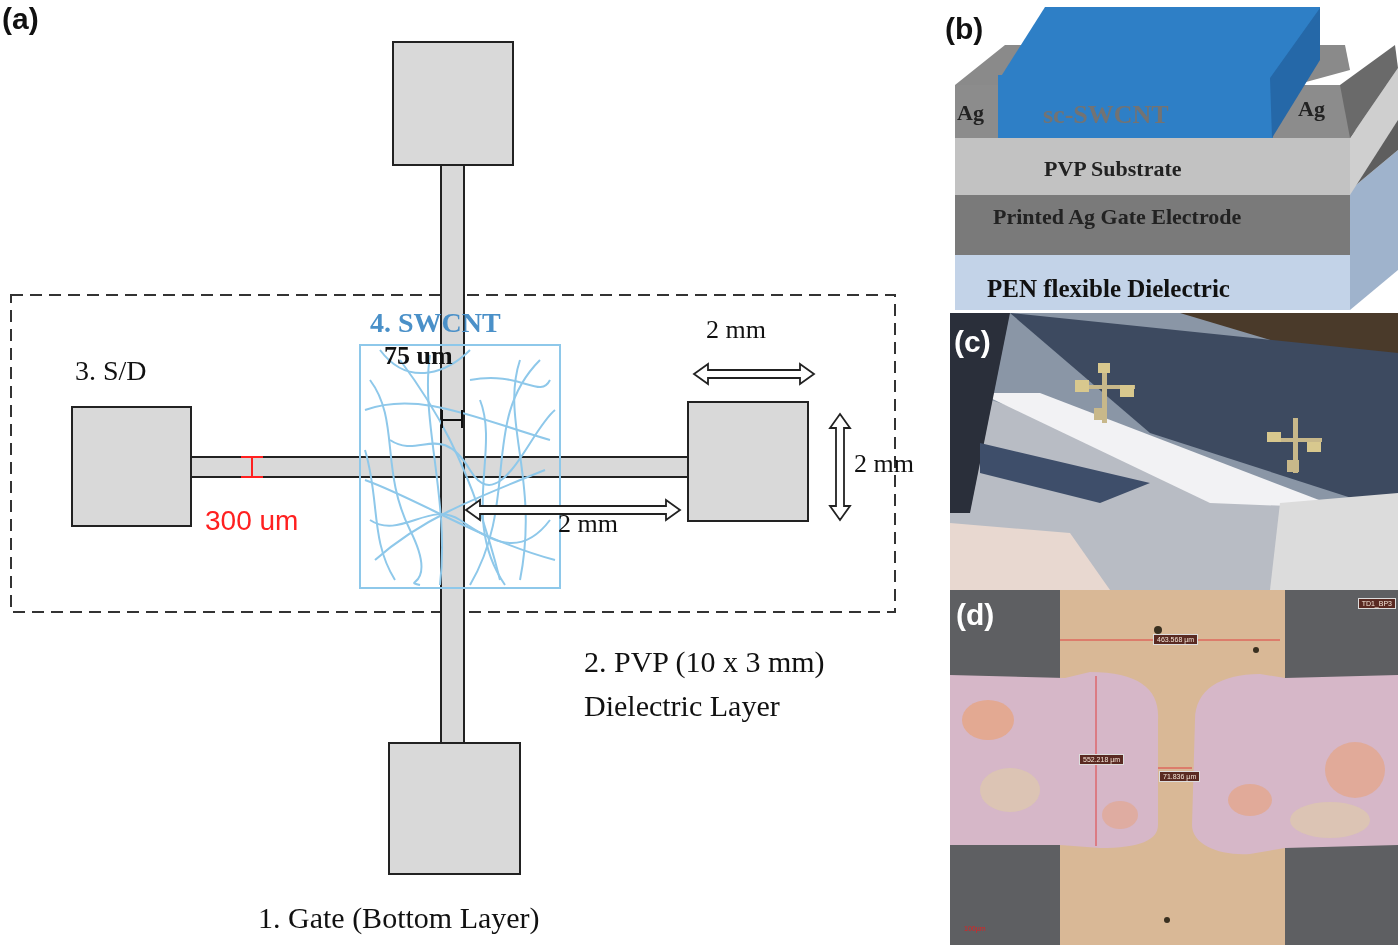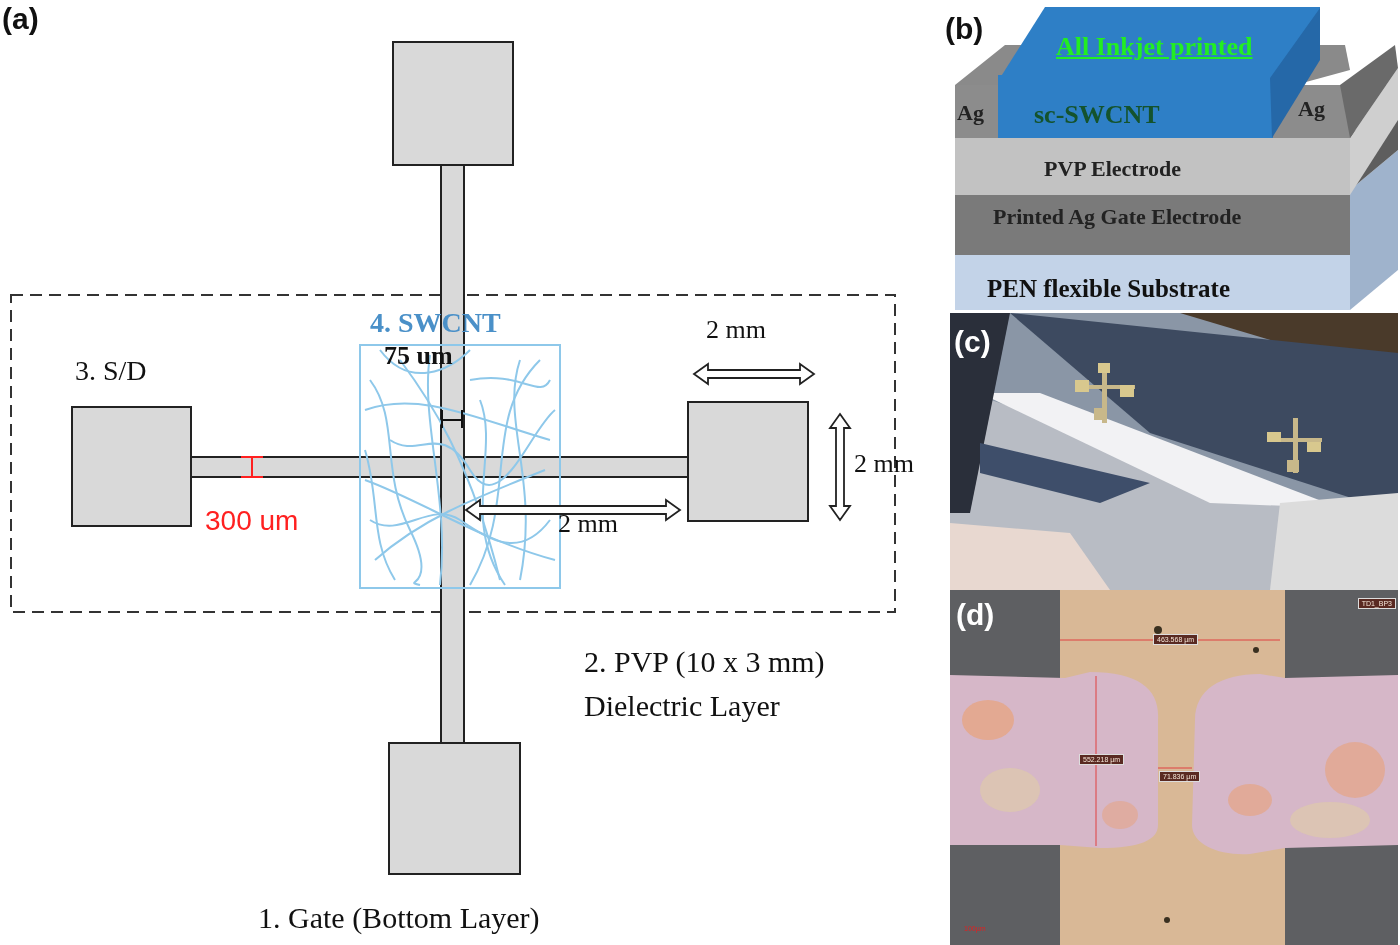--- a/index.html
+++ b/index.html
@@ -95,27 +95,26 @@
     <polygon points="5,85 55,45 395,45 400,70 345,85" fill="#8a8a8a"></polygon>
     <rect x="5" y="85" width="45" height="53" fill="#8c8c8c"></rect>
     <rect x="320" y="85" width="80" height="53" fill="#8c8c8c"></rect>
     <polygon points="390,85 445,45 448,68 400,138" fill="#6a6a6a"></polygon>
 
     <polygon points="50,78 95,7 370,7 370,60 320,78" fill="#2e7fc6"></polygon>
     <rect x="48" y="75" width="275" height="63" fill="#2e7fc6"></rect>
     <polygon points="320,78 370,8 370,60 322,138" fill="#2568a8"></polygon>
   </svg>
   <div class="panel-label" style="left:-5px; top:12px;">(b)</div>
-  <div style="position:absolute; left:106px; top:32px; font-family:'Liberation Serif',serif; font-weight:bold; font-size:26px; color:#22ee22; text-decoration:underline;">All Inkjet printed</div>
-  <div style="position:absolute; left:84px; top:100px; font-family:'Liberation Serif',serif; font-weight:bold; font-size:26px; color:#14532d;">sc-SWCNT</div>
+  <div style="position:absolute; left:93px; top:100px; font-family:'Liberation Serif',serif; font-weight:bold; font-size:26px; color:#737373;">sc-SWCNT</div>
   <div style="position:absolute; left:7px; top:100px; font-family:'Liberation Serif',serif; font-weight:bold; font-size:22px; color:#222;">Ag</div>
   <div style="position:absolute; left:348px; top:96px; font-family:'Liberation Serif',serif; font-weight:bold; font-size:22px; color:#222;">Ag</div>
-  <div style="position:absolute; left:94px; top:156px; font-family:'Liberation Serif',serif; font-weight:bold; font-size:22px; color:#222;">PVP Electrode</div>
+  <div style="position:absolute; left:94px; top:156px; font-family:'Liberation Serif',serif; font-weight:bold; font-size:22px; color:#222;">PVP Substrate</div>
   <div style="position:absolute; left:43px; top:204px; font-family:'Liberation Serif',serif; font-weight:bold; font-size:22px; color:#222;">Printed Ag Gate Electrode</div>
-  <div style="position:absolute; left:37px; top:275px; font-family:'Liberation Serif',serif; font-weight:bold; font-size:25px; color:#111;">PEN flexible Substrate</div>
+  <div style="position:absolute; left:37px; top:275px; font-family:'Liberation Serif',serif; font-weight:bold; font-size:25px; color:#111;">PEN flexible Dielectric</div>
 </div>
 
 <div id="panel-c">
   <svg width="448" height="277" viewBox="0 0 448 277">
     <rect x="0" y="0" width="448" height="277" fill="#8a96a6"></rect>
     <polygon points="230,0 448,0 448,60 330,30" fill="#4a3a2a"></polygon>
     <polygon points="60,0 448,40 448,200 200,120" fill="#3d4a60"></polygon>
     <polygon points="20,80 380,200 448,230 448,277 0,277 0,120" fill="#b8bcc4"></polygon>
     <polygon points="30,80 90,80 390,195 260,190" fill="#f2f2f4"></polygon>
     <polygon points="0,210 120,220 160,277 0,277" fill="#e8d8d0"></polygon>

